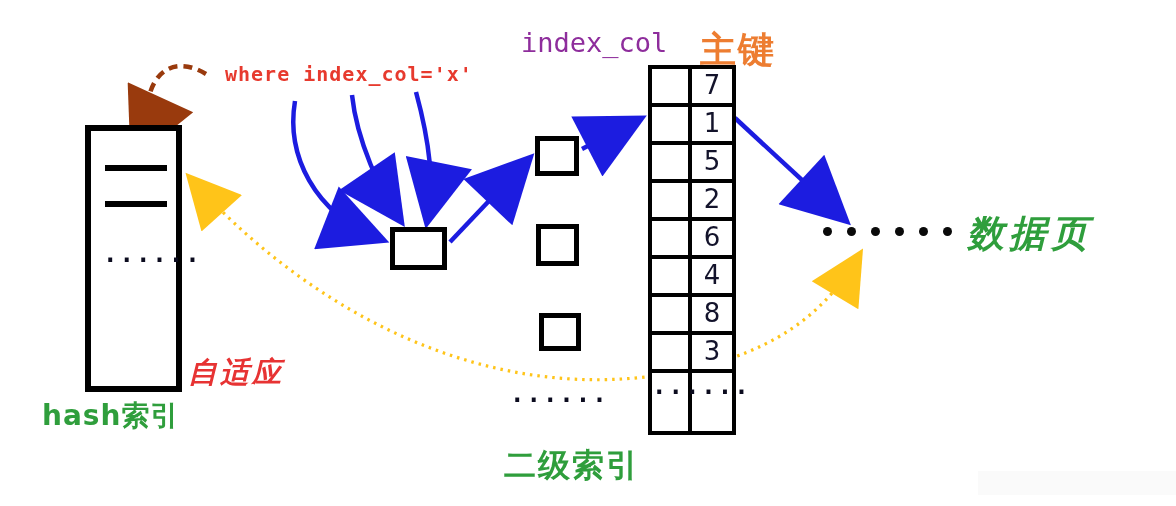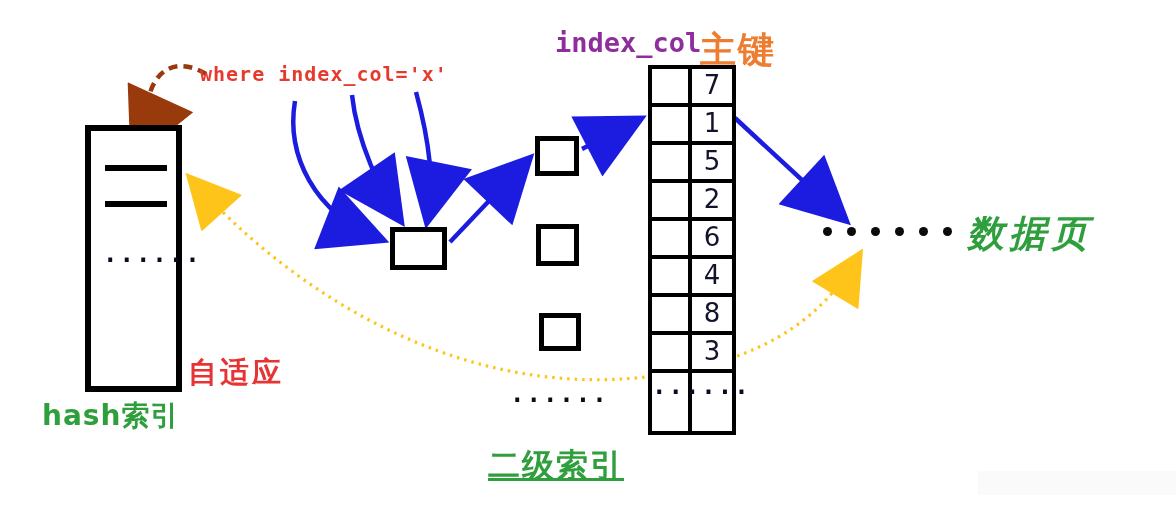--- a/index.html
+++ b/index.html
@@ -44,33 +44,33 @@
   #index-table .cell.right{
     width:40px;text-align:center;
     font-size:26px;line-height:33px;color:#13132b;
     font-family:"DejaVu Sans","Liberation Sans",sans-serif;
   }
   #table-ellipsis{position:absolute;left:0;width:80px;top:312px;text-align:center;}
 
   
   .lbl{position:absolute;white-space:nowrap;}
   #query-label{
-    left:200px;top:62px;color:#e73a2e;
+    left:225px;top:62px;color:#e73a2e;
     font-family:"DejaVu Sans Mono","Liberation Mono",monospace;
     font-weight:bold;font-size:20px;letter-spacing:1px;
   }
   #index-col-label{
-    left:555px;top:27px;color:#8e2d9c;
+    left:521px;top:27px;color:#8e2d9c;
     font-family:"DejaVu Sans Mono","Liberation Mono",monospace;
-    font-weight:bold;font-size:27px;
+    font-weight:normal;font-size:27px;
   }
   #primary-key-label{left:700px;top:26px;color:#ed7d31;font-weight:bold;font-size:36px;letter-spacing:2px;}
-  #adaptive-label{left:188px;top:353px;color:#e73333;font-weight:bold;font-size:29px;letter-spacing:3px;}
+  #adaptive-label{left:188px;top:353px;color:#e73333;font-weight:bold;font-size:29px;letter-spacing:3px;font-style:italic;}
   #hash-index-label{left:42px;top:397px;color:#2f9e3c;font-weight:bold;font-size:28px;letter-spacing:1px;}
-  #secondary-index-label{left:488px;top:444px;color:#2f9e3c;font-weight:bold;font-size:32px;letter-spacing:2px;text-decoration:underline;}
+  #secondary-index-label{left:504px;top:444px;color:#2f9e3c;font-weight:bold;font-size:32px;letter-spacing:2px;}
   #data-page-label{left:967px;top:209px;color:#2f9e3c;font-weight:bold;font-size:37px;letter-spacing:5px;font-style:italic;}
 
   
   #data-page-dots{left:823px;top:227px;display:flex;gap:15px;}
   #data-page-dots .dot{width:9px;height:9px;border-radius:50%;background:#0a0a0a;}
 
   
   #watermark-strip{left:978px;top:471px;width:198px;height:24px;background:#fafafa;}
 </style>
 </head>

